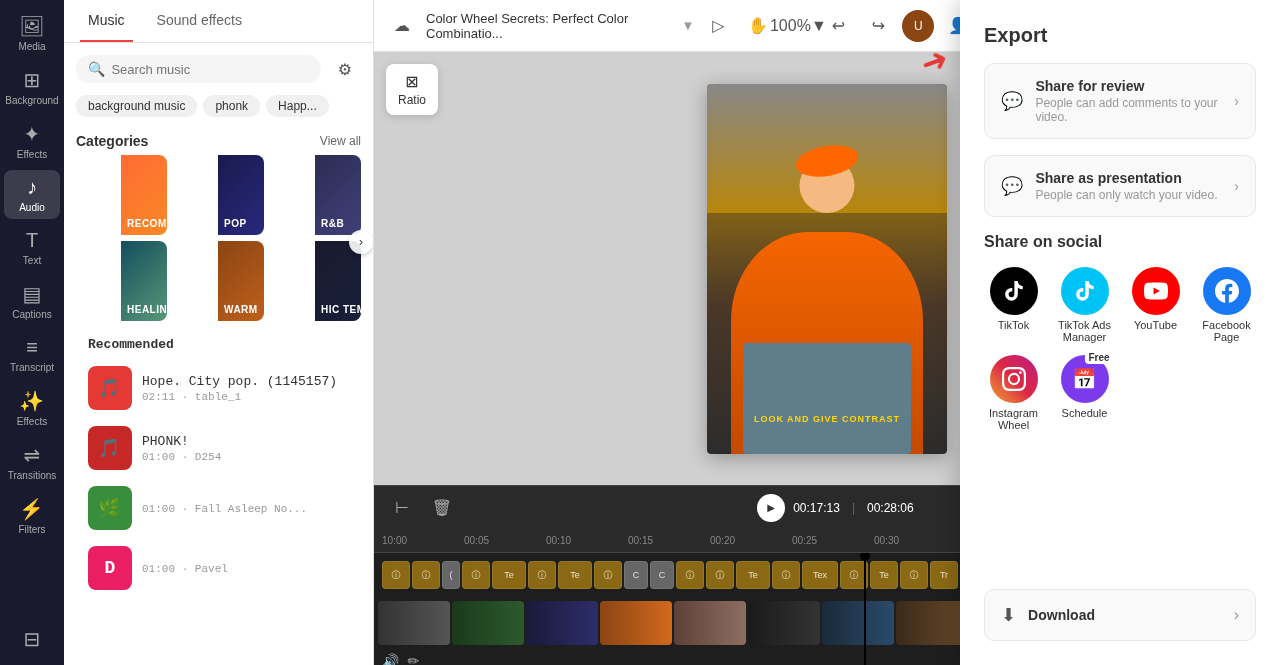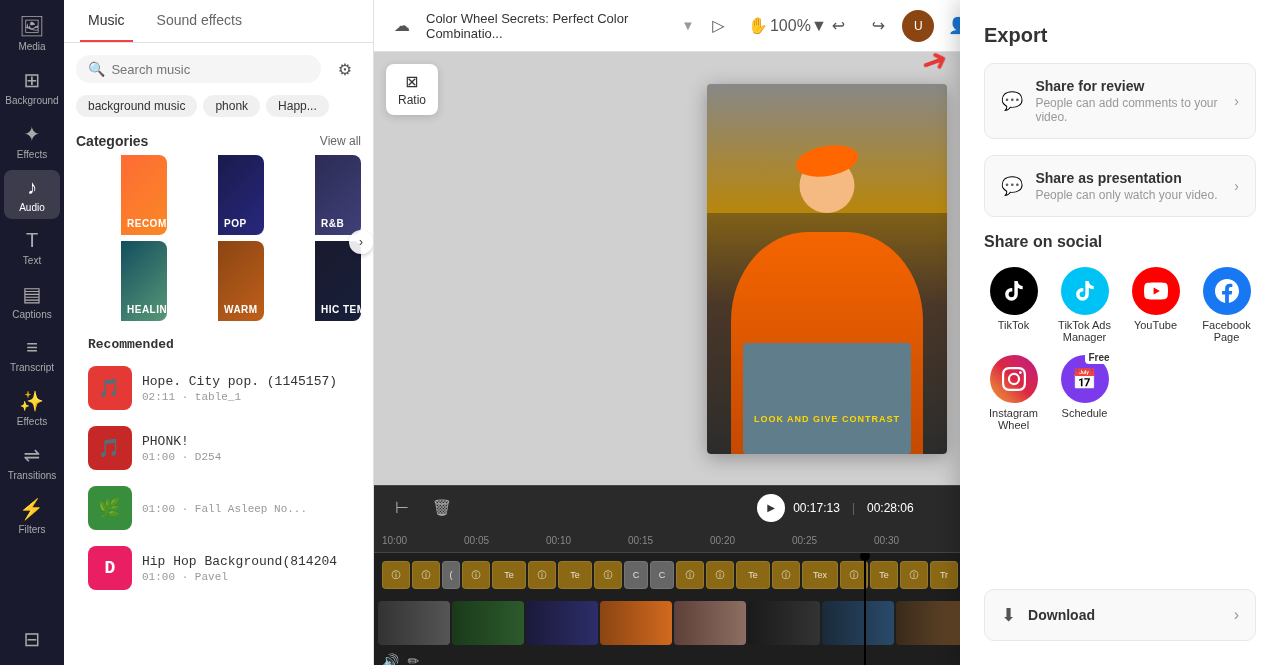--- a/index.html
+++ b/index.html
@@ -661,21 +661,20 @@
             <span>Fall Asleep No...</span>
           </div>
         </div>
       </div>
 
       <div class="music-item">
         <div class="music-thumb" style="background:#e91e63; display:flex;align-items:center;justify-content:center;">
           <span style="font-size:18px; color:#fff; font-weight:bold;">D</span>
         </div>
         <div class="music-info">
-          <div class="music-name">Hip Hop Background(814204</div>
           <div class="music-meta">
             <span>01:00</span>
             <span> · </span>
             <span>Pavel</span>
           </div>
         </div>
       </div>
     </div>
   </div>
 

